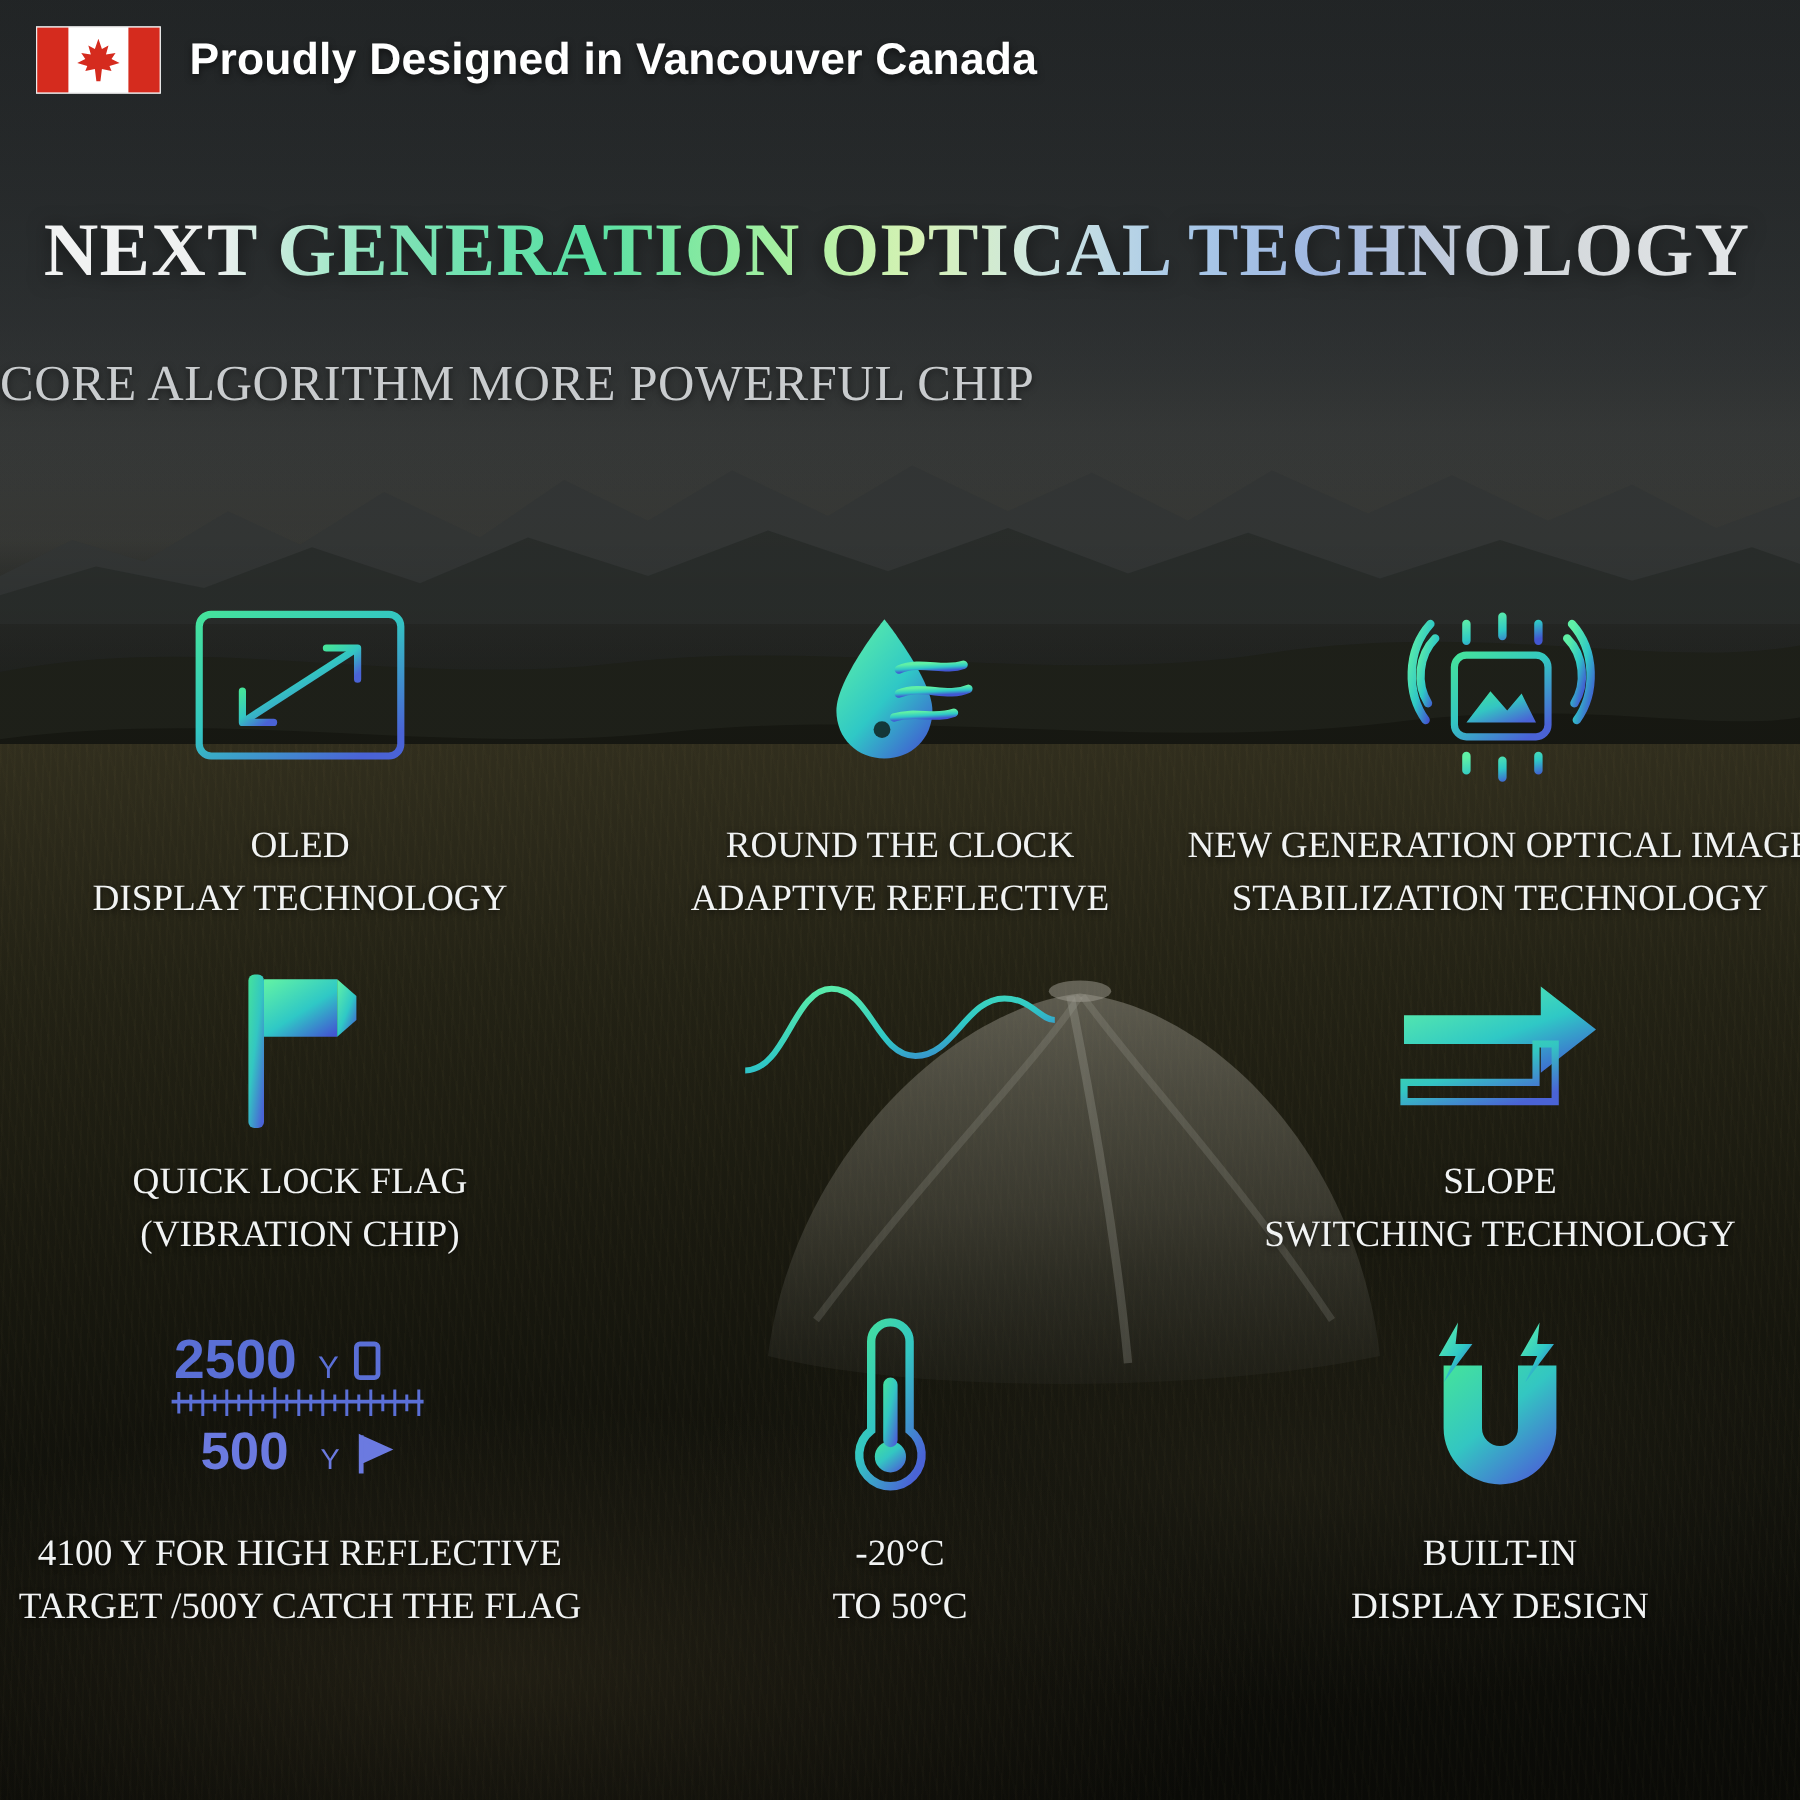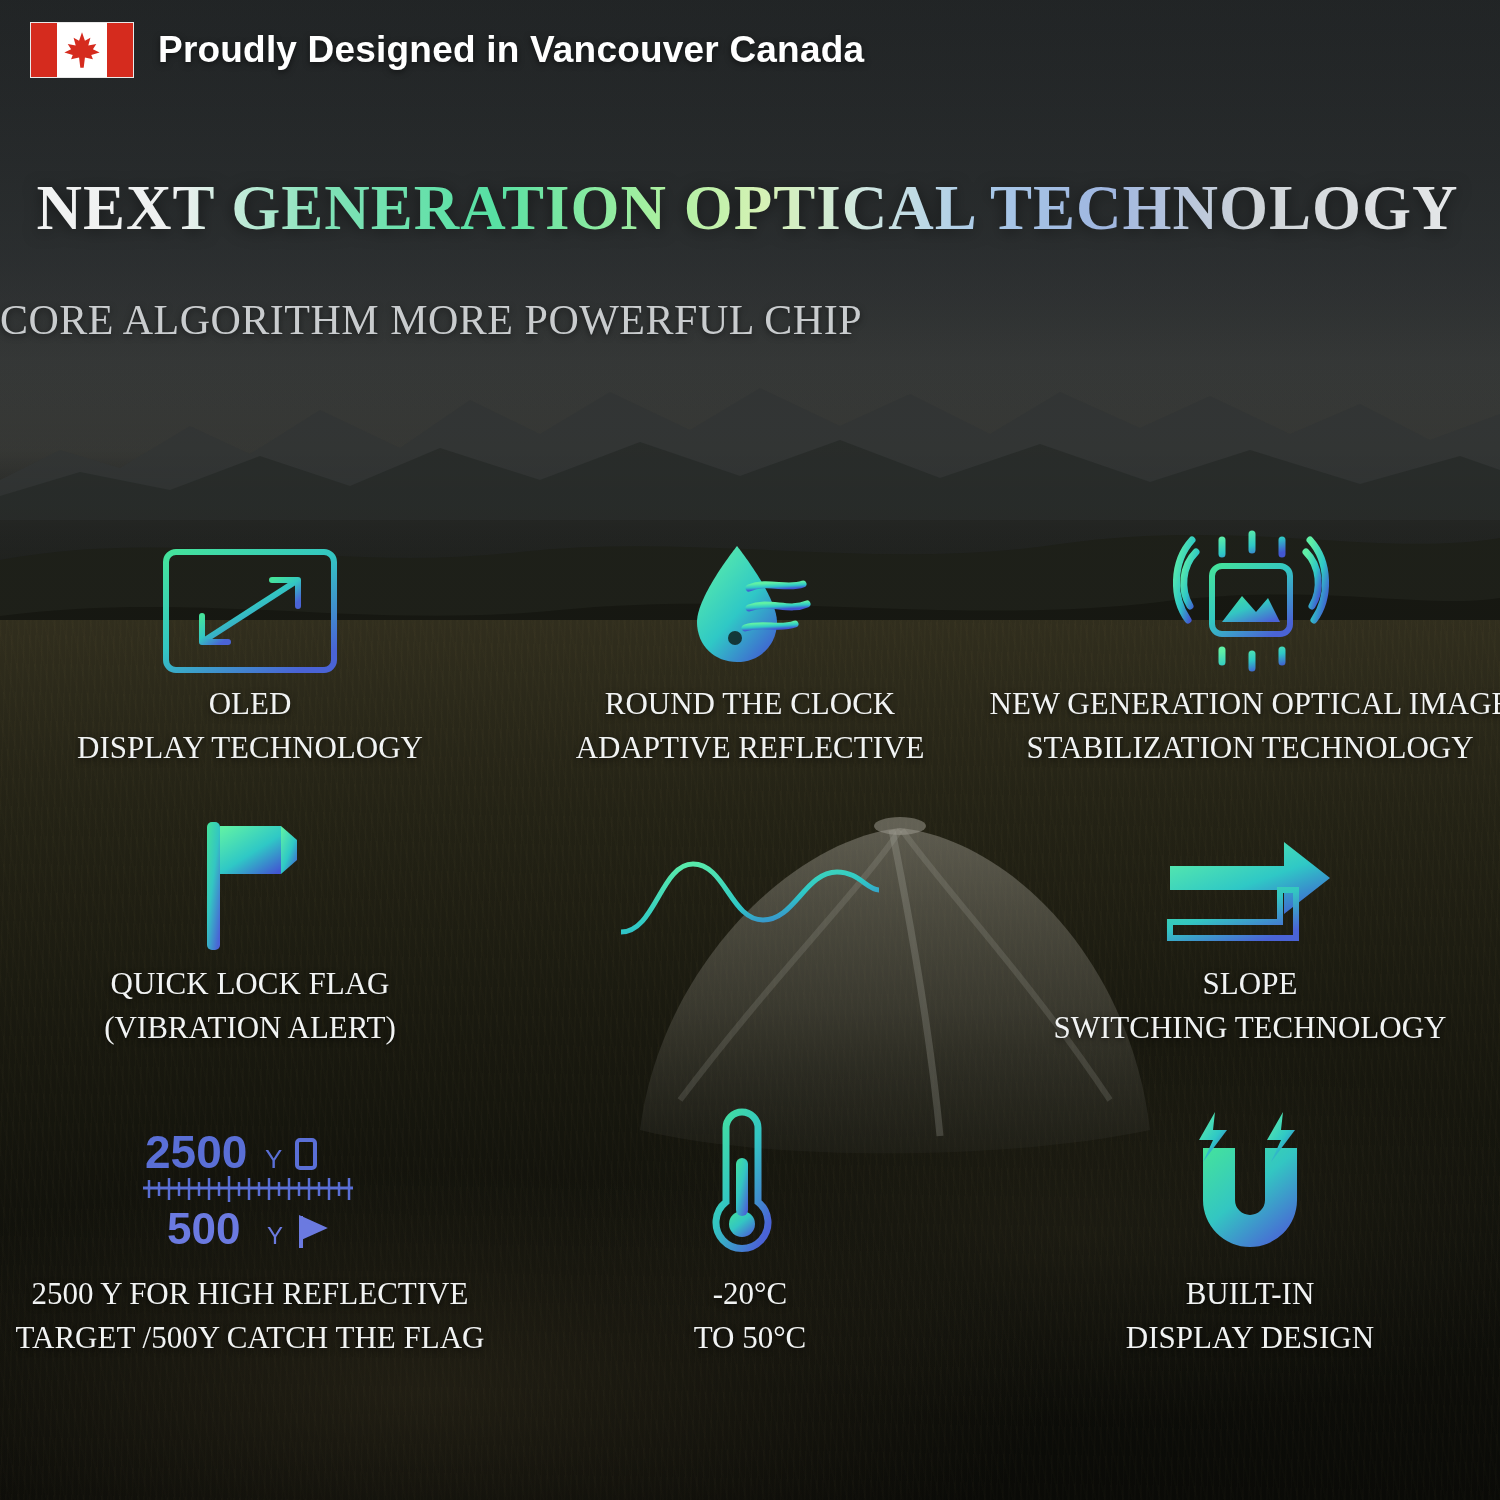--- a/index.html
+++ b/index.html
@@ -126,21 +126,21 @@
     display: grid;
     grid-template-columns: repeat(3, 500px);
     grid-template-rows: 300px 290px 300px;
   }
   .cell {
     display: flex; flex-direction: column; align-items: center; justify-content: flex-start;
     padding-top: 6px;
   }
   .cell .icon-wrap {
     height: 170px;
-    display: flex; align-items: flex-end; justify-content: center;
+    display: flex; align-items: flex-start; justify-content: center;
   }
   .cell .caption {
     margin-top: 6px;
     text-align: center;
     font-family: "Liberation Serif", serif;
     font-size: 31px;
     line-height: 1.42;
     color: #f1f3f3;
     text-shadow: 0 2px 6px rgba(0,0,0,0.65);
     white-space: nowrap;
@@ -271,21 +271,21 @@
     <div class="cell row2">
       <div class="icon-wrap">
         <svg width="130" height="140" viewBox="0 0 130 140">
           <rect x="22" y="6" width="13" height="128" rx="5" fill="url(#gA)"></rect>
           <path d="M35,10 L96,10 L96,58 L35,58 Z" fill="url(#gB)"></path>
           <path d="M96,10 L96,58 L112,44 L112,24 Z" fill="url(#gB)"></path>
         </svg>
       </div>
       <div class="caption">
         <span class="ln">QUICK LOCK FLAG</span>
-        <span class="ln">(VIBRATION ALERT)</span>
+        <span class="ln">(VIBRATION CHIP)</span>
       </div>
     </div>
 
     <div class="cell row2">
       <div class="icon-wrap">
         <svg width="270" height="110" viewBox="0 0 270 110">
           <path d="M6,86 C40,86 46,18 78,18 C110,18 116,74 148,74 C180,74 190,26 222,26 C244,26 252,44 264,44" stroke="url(#gB)" stroke-width="5" fill="none"></path>
           <g stroke="url(#gB)" stroke-width="3" opacity="0.85">
             <line x1="14" y1="86" x2="14" y2="104"></line>
             <line x1="32" y1="66" x2="32" y2="104"></line>
@@ -351,21 +351,21 @@
             <line x1="204" y1="62" x2="204" y2="84"></line>
               <line x1="214" y1="66" x2="214" y2="80"></line>
             <line x1="224" y1="62" x2="224" y2="84"></line>
           </g>
           <text x="42" y="128" font-family="Liberation Sans, sans-serif" font-size="44" font-weight="bold" fill="#6b7ae0">500</text>
           <text x="142" y="128" font-family="Liberation Sans, sans-serif" font-size="24" fill="#6b7ae0">Y</text>
           <path d="M176,100 L176,132 M176,102 L198,112 L176,122 Z" stroke="#6b7ae0" stroke-width="4" fill="#6b7ae0"></path>
         </svg>
       </div>
       <div class="caption">
-        <span class="ln">2500 Y FOR HIGH REFLECTIVE</span>
+        <span class="ln">4100 Y FOR HIGH REFLECTIVE</span>
         <span class="ln">TARGET /500Y CATCH THE FLAG</span>
       </div>
     </div>
 
     <div class="cell row3">
       <div class="icon-wrap">
         <svg width="140" height="160" viewBox="0 0 140 160">
           <path d="M46,22 a16,16 0 0 1 32,0 L78,96 a26,26 0 1 1 -32,0 Z" fill="none" stroke="url(#gA)" stroke-width="7"></path>
           <circle cx="62" cy="118" r="13" fill="url(#gA)"></circle>
           <rect x="56" y="52" width="12" height="58" rx="6" fill="url(#gA)"></rect>

